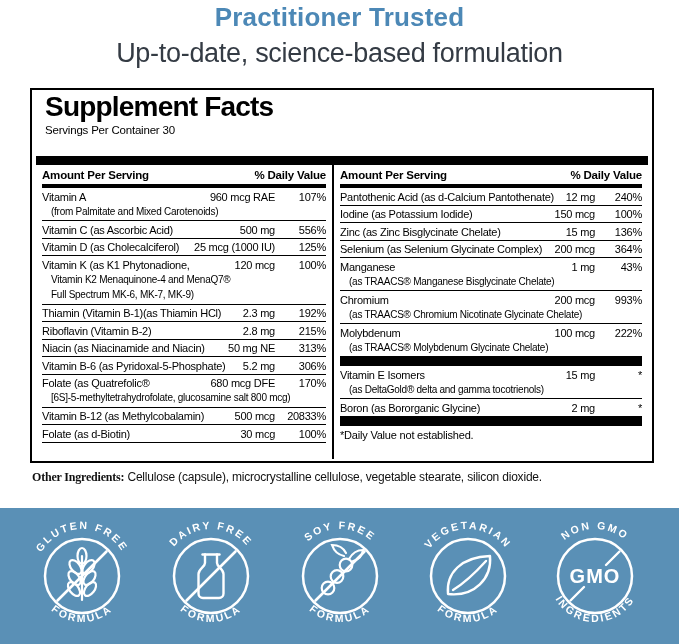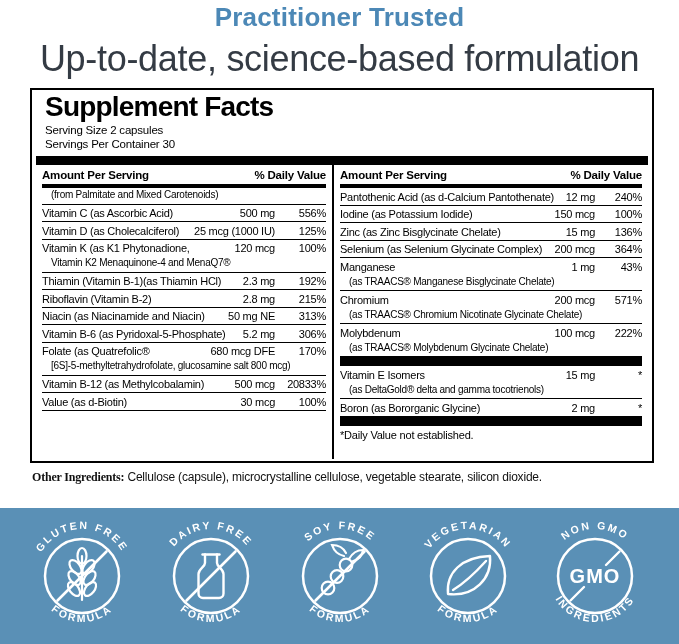--- a/index.html
+++ b/index.html
@@ -6,21 +6,21 @@
   html,body { width:679px; height:644px; }
   body {
     position: relative;
     background: #fff;
     font-family: "Liberation Sans", sans-serif;
     color: #000;
     overflow: hidden;
   }
   .header { position:absolute; top:0; left:0; width:679px; text-align:center; }
   .header-title { font-size:26px; font-weight:700; color:#4c88b6; margin-top:2px; letter-spacing:0.2px; }
-  .header-subtitle { font-size:36px; font-weight:400; color:#343b44; margin-top:5px; letter-spacing:-0.3px; }
+  .header-subtitle { font-size:27px; font-weight:400; color:#343b44; margin-top:5px; letter-spacing:-0.3px; }
 
   .panel {
     position:absolute; left:30px; top:88px; width:624px; height:375px;
     border:2.5px solid #000; background:#fff;
   }
   .panel-head { position:absolute; top:2px; left:13px; right:13px; }
   .sf-title { font-size:28px; font-weight:800; letter-spacing:-0.8px; line-height:1.1; color:#000; }
   .serving-line { font-size:11.5px; line-height:14px; letter-spacing:-0.2px; }
   .bar-full { position:absolute; top:66px; left:4px; right:4px; height:9px; background:#000; }
   .cols { position:absolute; top:75px; bottom:2px; left:4px; right:4px; display:flex; overflow:hidden; }
@@ -50,33 +50,37 @@
 <body>
 
 <div class="header">
   <div class="header-title">Practitioner Trusted</div>
   <div class="header-subtitle">Up-to-date, science-based formulation</div>
 </div>
 
 <div class="panel">
   <div class="panel-head">
     <div class="sf-title">Supplement Facts</div>
-    <div class="serving-line">Serving Size 2 capsules</div>
     <div class="serving-line">Servings Per Container 30</div>
   </div>
   <div class="bar-full"></div>
   <div class="cols">
     <div class="col col-left">
       <div class="col-head">
         <span>Amount Per Serving</span>
         <span>% Daily Value</span>
       </div>
       <div class="col-bar"></div>
       <div id="left-rows">
           <div class="row">
+            <div class="row-main">
+              <span class="row-name">Vitamin A</span>
+              <span class="row-amount">960 mcg RAE</span>
+              <span class="row-dv">107%</span>
+            </div>
             <div class="row-sub">(from Palmitate and Mixed Carotenoids)</div>
           </div>
           <div class="row">
             <div class="row-main">
               <span class="row-name">Vitamin C (as Ascorbic Acid)</span>
               <span class="row-amount">500 mg</span>
               <span class="row-dv">556%</span>
             </div>
           </div>
           <div class="row">
@@ -86,20 +90,21 @@
               <span class="row-dv">125%</span>
             </div>
           </div>
           <div class="row">
             <div class="row-main">
               <span class="row-name">Vitamin K (as K1 Phytonadione,</span>
               <span class="row-amount">120 mcg</span>
               <span class="row-dv">100%</span>
             </div>
             <div class="row-sub">Vitamin K2 Menaquinone-4 and MenaQ7®</div>
+            <div class="row-sub">Full Spectrum MK-6, MK-7, MK-9)</div>
           </div>
           <div class="row">
             <div class="row-main">
               <span class="row-name">Thiamin (Vitamin B-1)(as Thiamin HCl)</span>
               <span class="row-amount">2.3 mg</span>
               <span class="row-dv">192%</span>
             </div>
           </div>
           <div class="row">
             <div class="row-main">
@@ -132,21 +137,21 @@
           </div>
           <div class="row">
             <div class="row-main">
               <span class="row-name">Vitamin B-12 (as Methylcobalamin)</span>
               <span class="row-amount">500 mcg</span>
               <span class="row-dv">20833%</span>
             </div>
           </div>
           <div class="row">
             <div class="row-main">
-              <span class="row-name">Value (as d-Biotin)</span>
+              <span class="row-name">Folate (as d-Biotin)</span>
               <span class="row-amount">30 mcg</span>
               <span class="row-dv">100%</span>
             </div>
           </div>
         </div>
     </div>
     <div class="col col-right">
       <div class="col-head">
         <span>Amount Per Serving</span>
         <span>% Daily Value</span>
@@ -186,21 +191,21 @@
               <span class="row-name">Manganese</span>
               <span class="row-amount">1 mg</span>
               <span class="row-dv">43%</span>
             </div>
             <div class="row-sub">(as TRAACS® Manganese Bisglycinate Chelate)</div>
           </div>
           <div class="row">
             <div class="row-main">
               <span class="row-name">Chromium</span>
               <span class="row-amount">200 mcg</span>
-              <span class="row-dv">571%</span>
+              <span class="row-dv">993%</span>
             </div>
             <div class="row-sub">(as TRAACS® Chromium Nicotinate Glycinate Chelate)</div>
           </div>
           <div class="row">
             <div class="row-main">
               <span class="row-name">Molybdenum</span>
               <span class="row-amount">100 mcg</span>
               <span class="row-dv">222%</span>
             </div>
             <div class="row-sub">(as TRAACS® Molybdenum Glycinate Chelate)</div>

